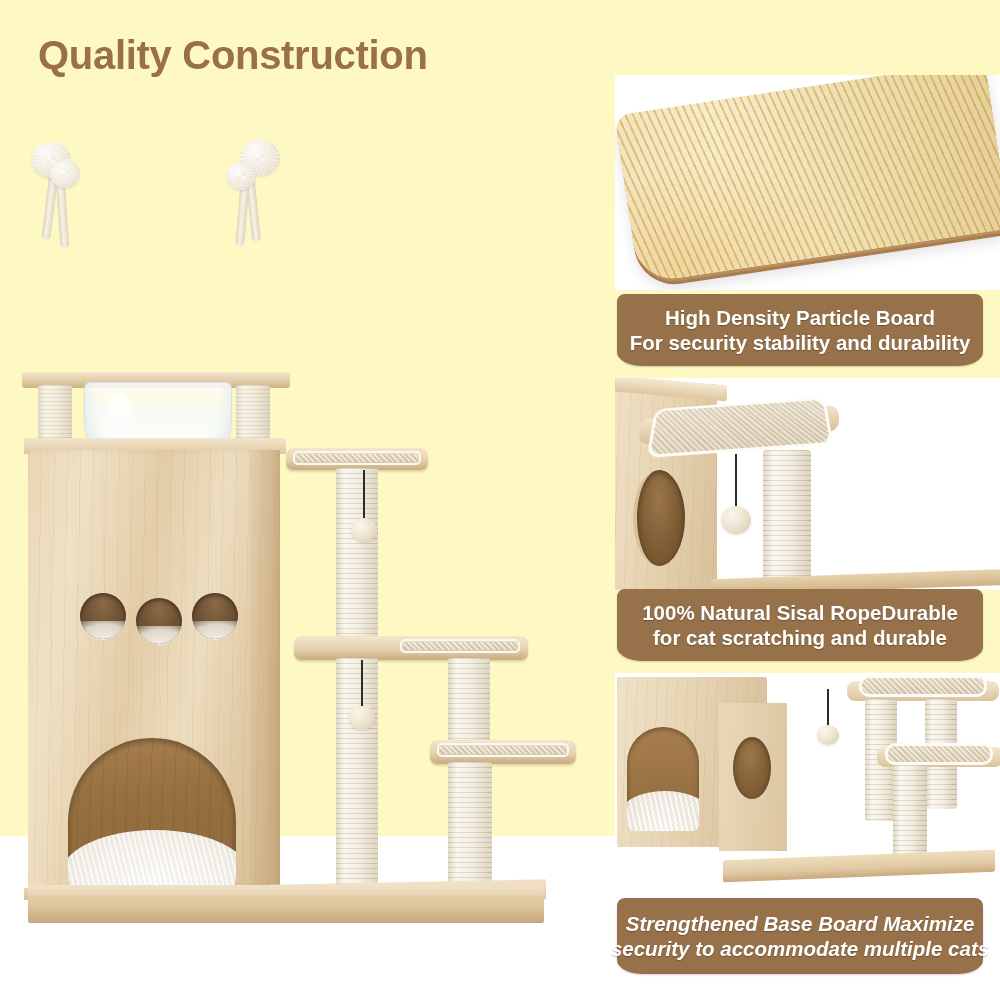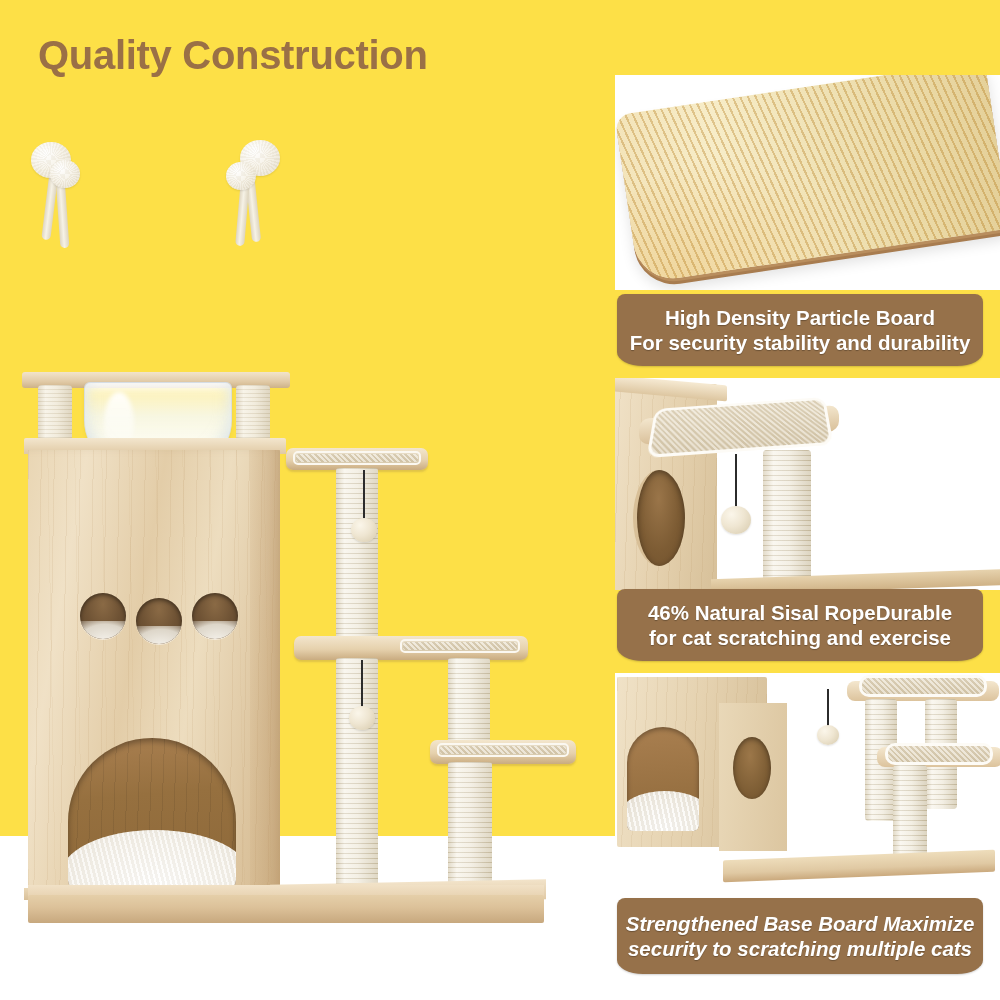--- a/index.html
+++ b/index.html
@@ -2,21 +2,21 @@
 <html><head>
 <meta charset="utf-8">
 <style>
   * { box-sizing: border-box; margin: 0; padding: 0; }
   html, body {
     width: 1000px; height: 1000px;
     background: #ffffff;
     font-family: "Liberation Sans", sans-serif;
     overflow: hidden;
   }
-  .page { position: relative; width: 1000px; height: 836px; background: #fde047; }
+  .page { position: relative; width: 1000px; height: 836px; background: #fef9c3; }
 
   
   .title {
     position: absolute; left: 38px; top: 33px;
     font-size: 40px; font-weight: bold;
     color: #9a7046; letter-spacing: -0.3px;
     white-space: nowrap;
   }
 
   
@@ -447,22 +447,22 @@
       <div class="p2-oval"></div>
       <div class="p2-shelf"></div>
       <div class="p2-pad"></div>
       <div class="p2-post"></div>
       <div class="string" style="left:120px; top:76px; height:58px;"></div>
       <div class="toyball" style="left:106px; top:128px; width:30px; height:28px;"></div>
       <div class="p2-deck"></div>
     </div>
   </div>
   <div class="banner" style="left:617px; top:589px; width:366px; height:72px;">
-    <span>46% Natural Sisal RopeDurable</span>
-    <span>for cat scratching and exercise</span>
+    <span>100% Natural Sisal RopeDurable</span>
+    <span>for cat scratching and durable</span>
   </div>
 
   <div class="panel" style="left:615px; top:673px; width:385px; height:218px;">
     <div class="photo">
       <div class="p3-house"></div>
       <div class="p3-side"></div>
       <div class="p3-arch">
         <div class="fluff"></div>
       </div>
       <div class="p3-oval"></div>
@@ -476,16 +476,16 @@
 
       <div class="p3-shelf" style="left:262px; top:74px; width:126px; height:20px;"></div>
       <div class="p3-pad" style="left:270px; top:70px; width:108px; height:22px;"></div>
       <div class="p3-post" style="left:278px; top:92px; width:34px; height:94px;"></div>
 
       <div class="p3-baseboard"></div>
     </div>
   </div>
   <div class="banner" style="left:617px; top:898px; width:366px; height:76px;font-style:italic;">
     <span>Strengthened Base Board Maximize</span>
-    <span>security to scratching multiple cats</span>
+    <span>security to accommodate multiple cats</span>
   </div>
 
 </div>
 
 </body></html>

